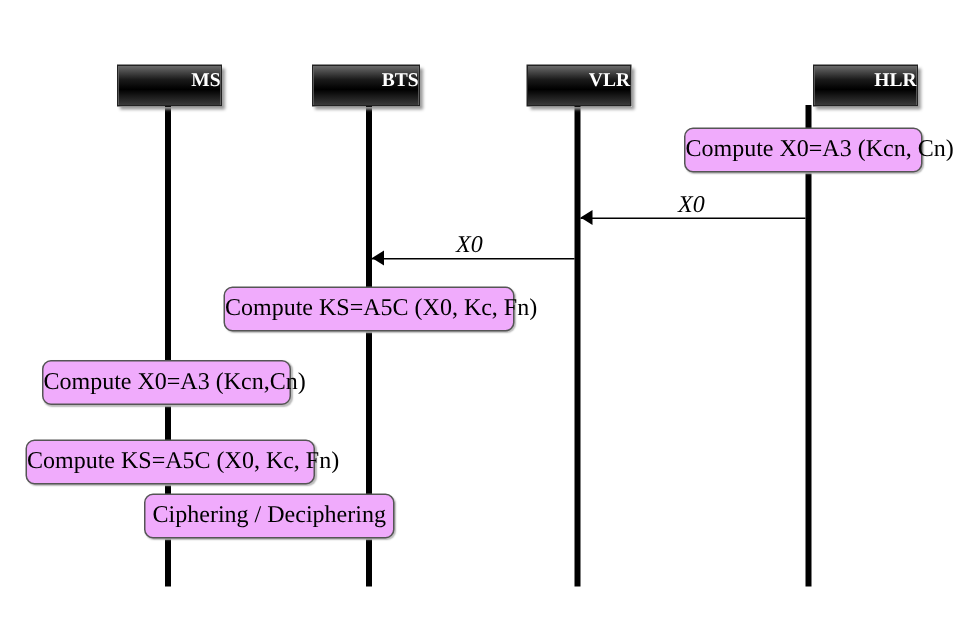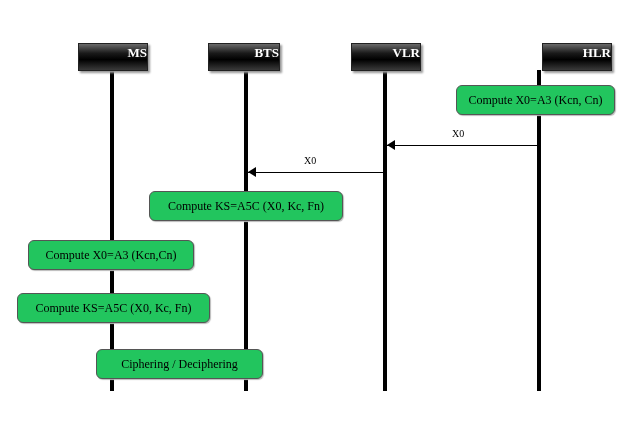--- a/index.html
+++ b/index.html
@@ -3,27 +3,27 @@
 <meta charset="utf-8">
 <style>
   html, body { margin:0; padding:0; background:#ffffff; }
   body { width:638px; height:421px; position:relative; overflow:hidden;
          font-family:"Liberation Serif", "DejaVu Serif", serif; color:#000; }
   .lifeline { position:absolute; width:4px; background:#000; top:70px; height:321px; }
   .header { position:absolute; height:26px; top:43px;
             background:linear-gradient(to bottom,#6a6a6a 0%,#1a1a1a 35%,#000 60%,#3a3a3a 100%);
             border:1px solid #222; box-shadow:2px 2px 2px #999;
             color:#fff; font-weight:bold; font-size:13px; text-align:right; line-height:17px; }
-  .box { position:absolute; background:#22c55e; border:1px solid #555; border-radius:6px;
-         font-size:12px; line-height:28px; text-align:center; white-space:nowrap;
+  .box { position:absolute; background:#f0abfc; border:1px solid #555; border-radius:6px;
+         font-size:16px; line-height:28px; text-align:center; white-space:nowrap;
          box-shadow:1px 1px 1px #bbb; }
   .msg-line { position:absolute; height:1px; background:#000; }
   .arrowhead { position:absolute; width:0; height:0; border-top:5px solid transparent;
                border-bottom:5px solid transparent; border-right:8px solid #000; }
-  .msg-label { position:absolute; font-size:10px; }
+  .msg-label { position:absolute; font-size:16px;font-style:italic; }
 </style>
 </head>
 <body>
 
 <div class="lifeline" style="left:110px;"></div>
 <div class="lifeline" style="left:244px;"></div>
 <div class="lifeline" style="left:383px;"></div>
 <div class="lifeline" style="left:537px;"></div>
 
 <div class="header" style="left:78px; width:68px;">MS</div>
@@ -39,13 +39,13 @@
 
 <div class="msg-label" style="left:304px; top:155px;">X0</div>
 <div class="msg-line" style="left:248px; top:172px; width:135px;"></div>
 <div class="arrowhead" style="left:248px; top:167px;"></div>
 
 <div class="box" style="left:149px; top:191px; width:192px; height:28px;">Compute KS=A5C (X0, Kc, Fn)</div>
 
 <div class="box" style="left:28px; top:240px; width:164px; height:28px;text-align:center;">Compute X0=A3 (Kcn,Cn)</div>
 <div class="box" style="left:17px; top:293px; width:191px; height:28px;">Compute KS=A5C (X0, Kc, Fn)</div>
 
-<div class="box" style="left:96px; top:349px; width:165px; height:28px;text-align:center;">Ciphering / Deciphering</div>
+<div class="box" style="left:96px; top:329px; width:165px; height:28px;text-align:center;">Ciphering / Deciphering</div>
 
 </body></html>

